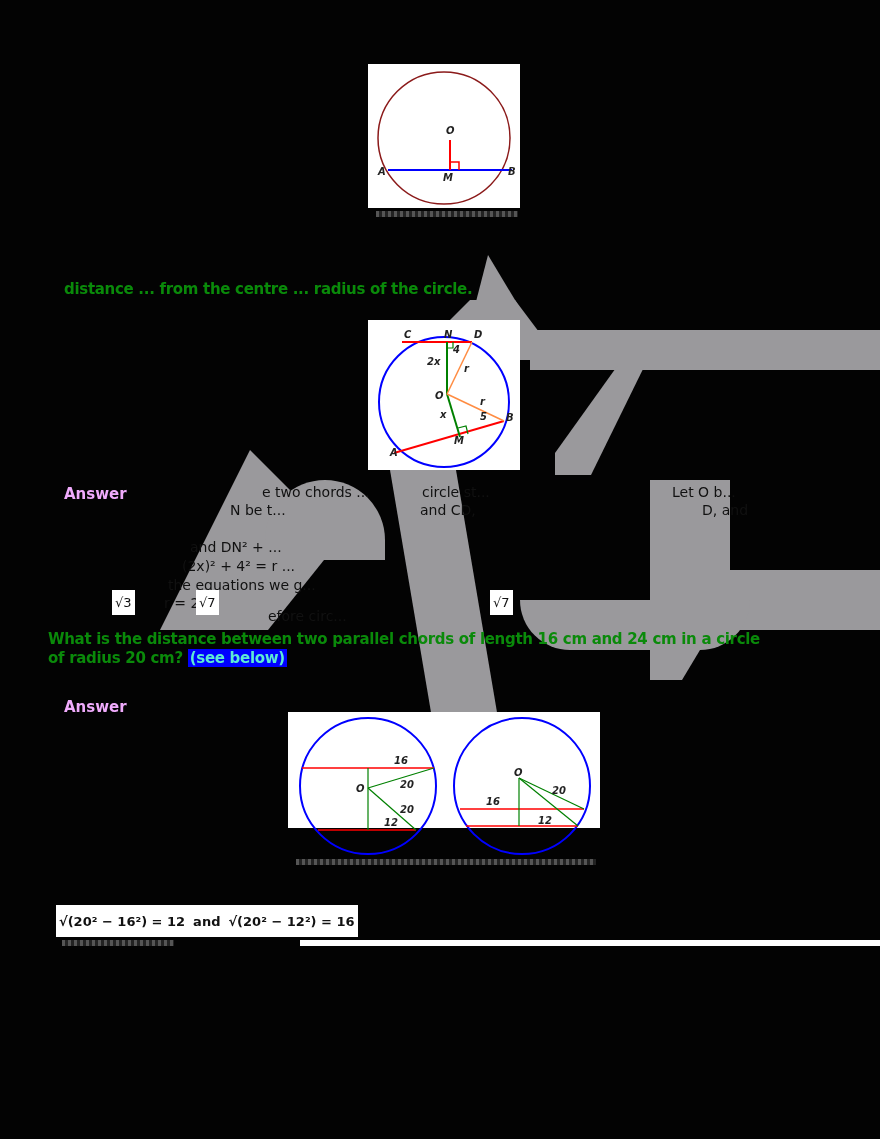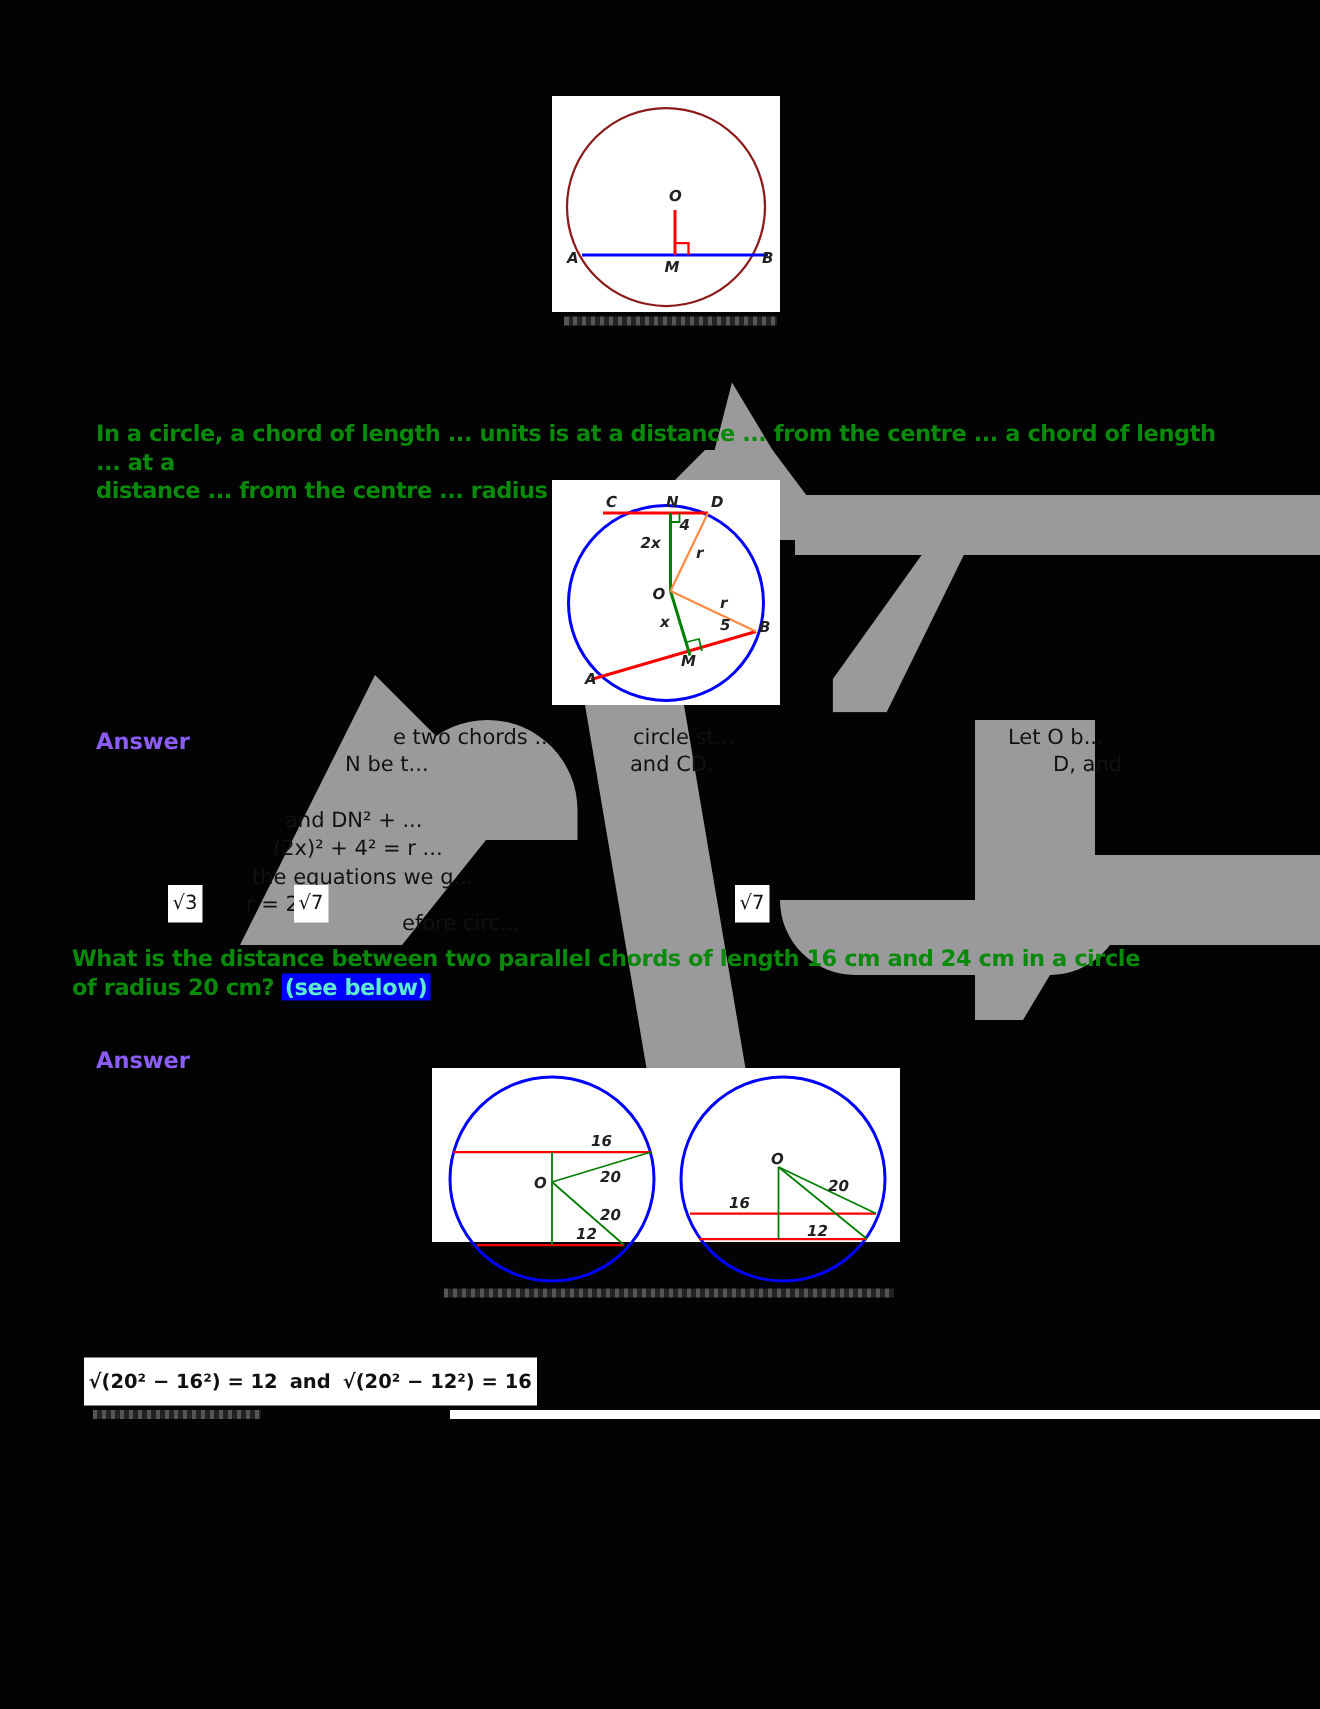--- a/index.html
+++ b/index.html
@@ -9,21 +9,21 @@
   }
   .abs { position: absolute; }
   .wm { position: absolute; background: #9a999c; }
   .fig { position: absolute; background: #ffffff; }
   .fig svg { display: block; }
   .heading {
     position: absolute; color: #0a8a0a; font-weight: bold; font-size: 15px; line-height: 19px;
     font-family: "DejaVu Sans", sans-serif; letter-spacing: -0.3px;
   }
   .answer {
-    position: absolute; color: #8b5cf6; font-weight: bold; font-size: 15px;
+    position: absolute; color: #f0abfc; font-weight: bold; font-size: 15px;
     font-family: "DejaVu Sans", sans-serif;
   }
   .body-text {
     position: absolute; color: #111; font-size: 14px; line-height: 21px;
     font-family: "DejaVu Sans", sans-serif; white-space: nowrap;
   }
   .ref { background: #0000ff; color: #5eead4; padding: 0 2px; }
   .mathbox {
     position: absolute; background: #fff; color: #111; font-size: 13px;
     font-family: "DejaVu Sans", sans-serif; display: flex; align-items: center; padding: 0 3px;
@@ -52,21 +52,20 @@
     <polyline points="82,98 91,98 91,106" fill="none" stroke="#ff0000" stroke-width="1.5"></polyline>
     <text x="78" y="70" font-size="10" font-style="italic" font-weight="bold" fill="#222" font-family="DejaVu Sans, sans-serif">O</text>
     <text x="75" y="117" font-size="10" font-style="italic" font-weight="bold" fill="#222" font-family="DejaVu Sans, sans-serif">M</text>
     <text x="10" y="111" font-size="10" font-style="italic" font-weight="bold" fill="#222" font-family="DejaVu Sans, sans-serif">A</text>
     <text x="140" y="111" font-size="10" font-style="italic" font-weight="bold" fill="#222" font-family="DejaVu Sans, sans-serif">B</text>
   </svg>
 </div>
 <div class="caption-strip" style="left:376px;top:211px;width:142px;"></div>
 
 <div class="heading" style="left:64px;top:280px;width:760px;">
-  <div>In a circle, a chord of length ... units is at a distance ... from the centre ... a chord of length ... at a</div>
   <div>distance ... from the centre ... radius of the circle.</div>
 </div>
 
 <div class="fig" style="left:368px;top:320px;width:152px;height:150px;">
   <svg width="152" height="150" viewBox="0 0 152 150">
     <circle cx="76" cy="82" r="65" fill="none" stroke="#0000ff" stroke-width="2"></circle>
     <line x1="34" y1="22" x2="104" y2="22" stroke="#ff0000" stroke-width="2"></line>
     <line x1="26" y1="133" x2="136" y2="101" stroke="#ff0000" stroke-width="2"></line>
     <line x1="79" y1="22" x2="79" y2="74" stroke="#008000" stroke-width="2"></line>
     <line x1="79" y1="74" x2="92" y2="117" stroke="#008000" stroke-width="2"></line>

